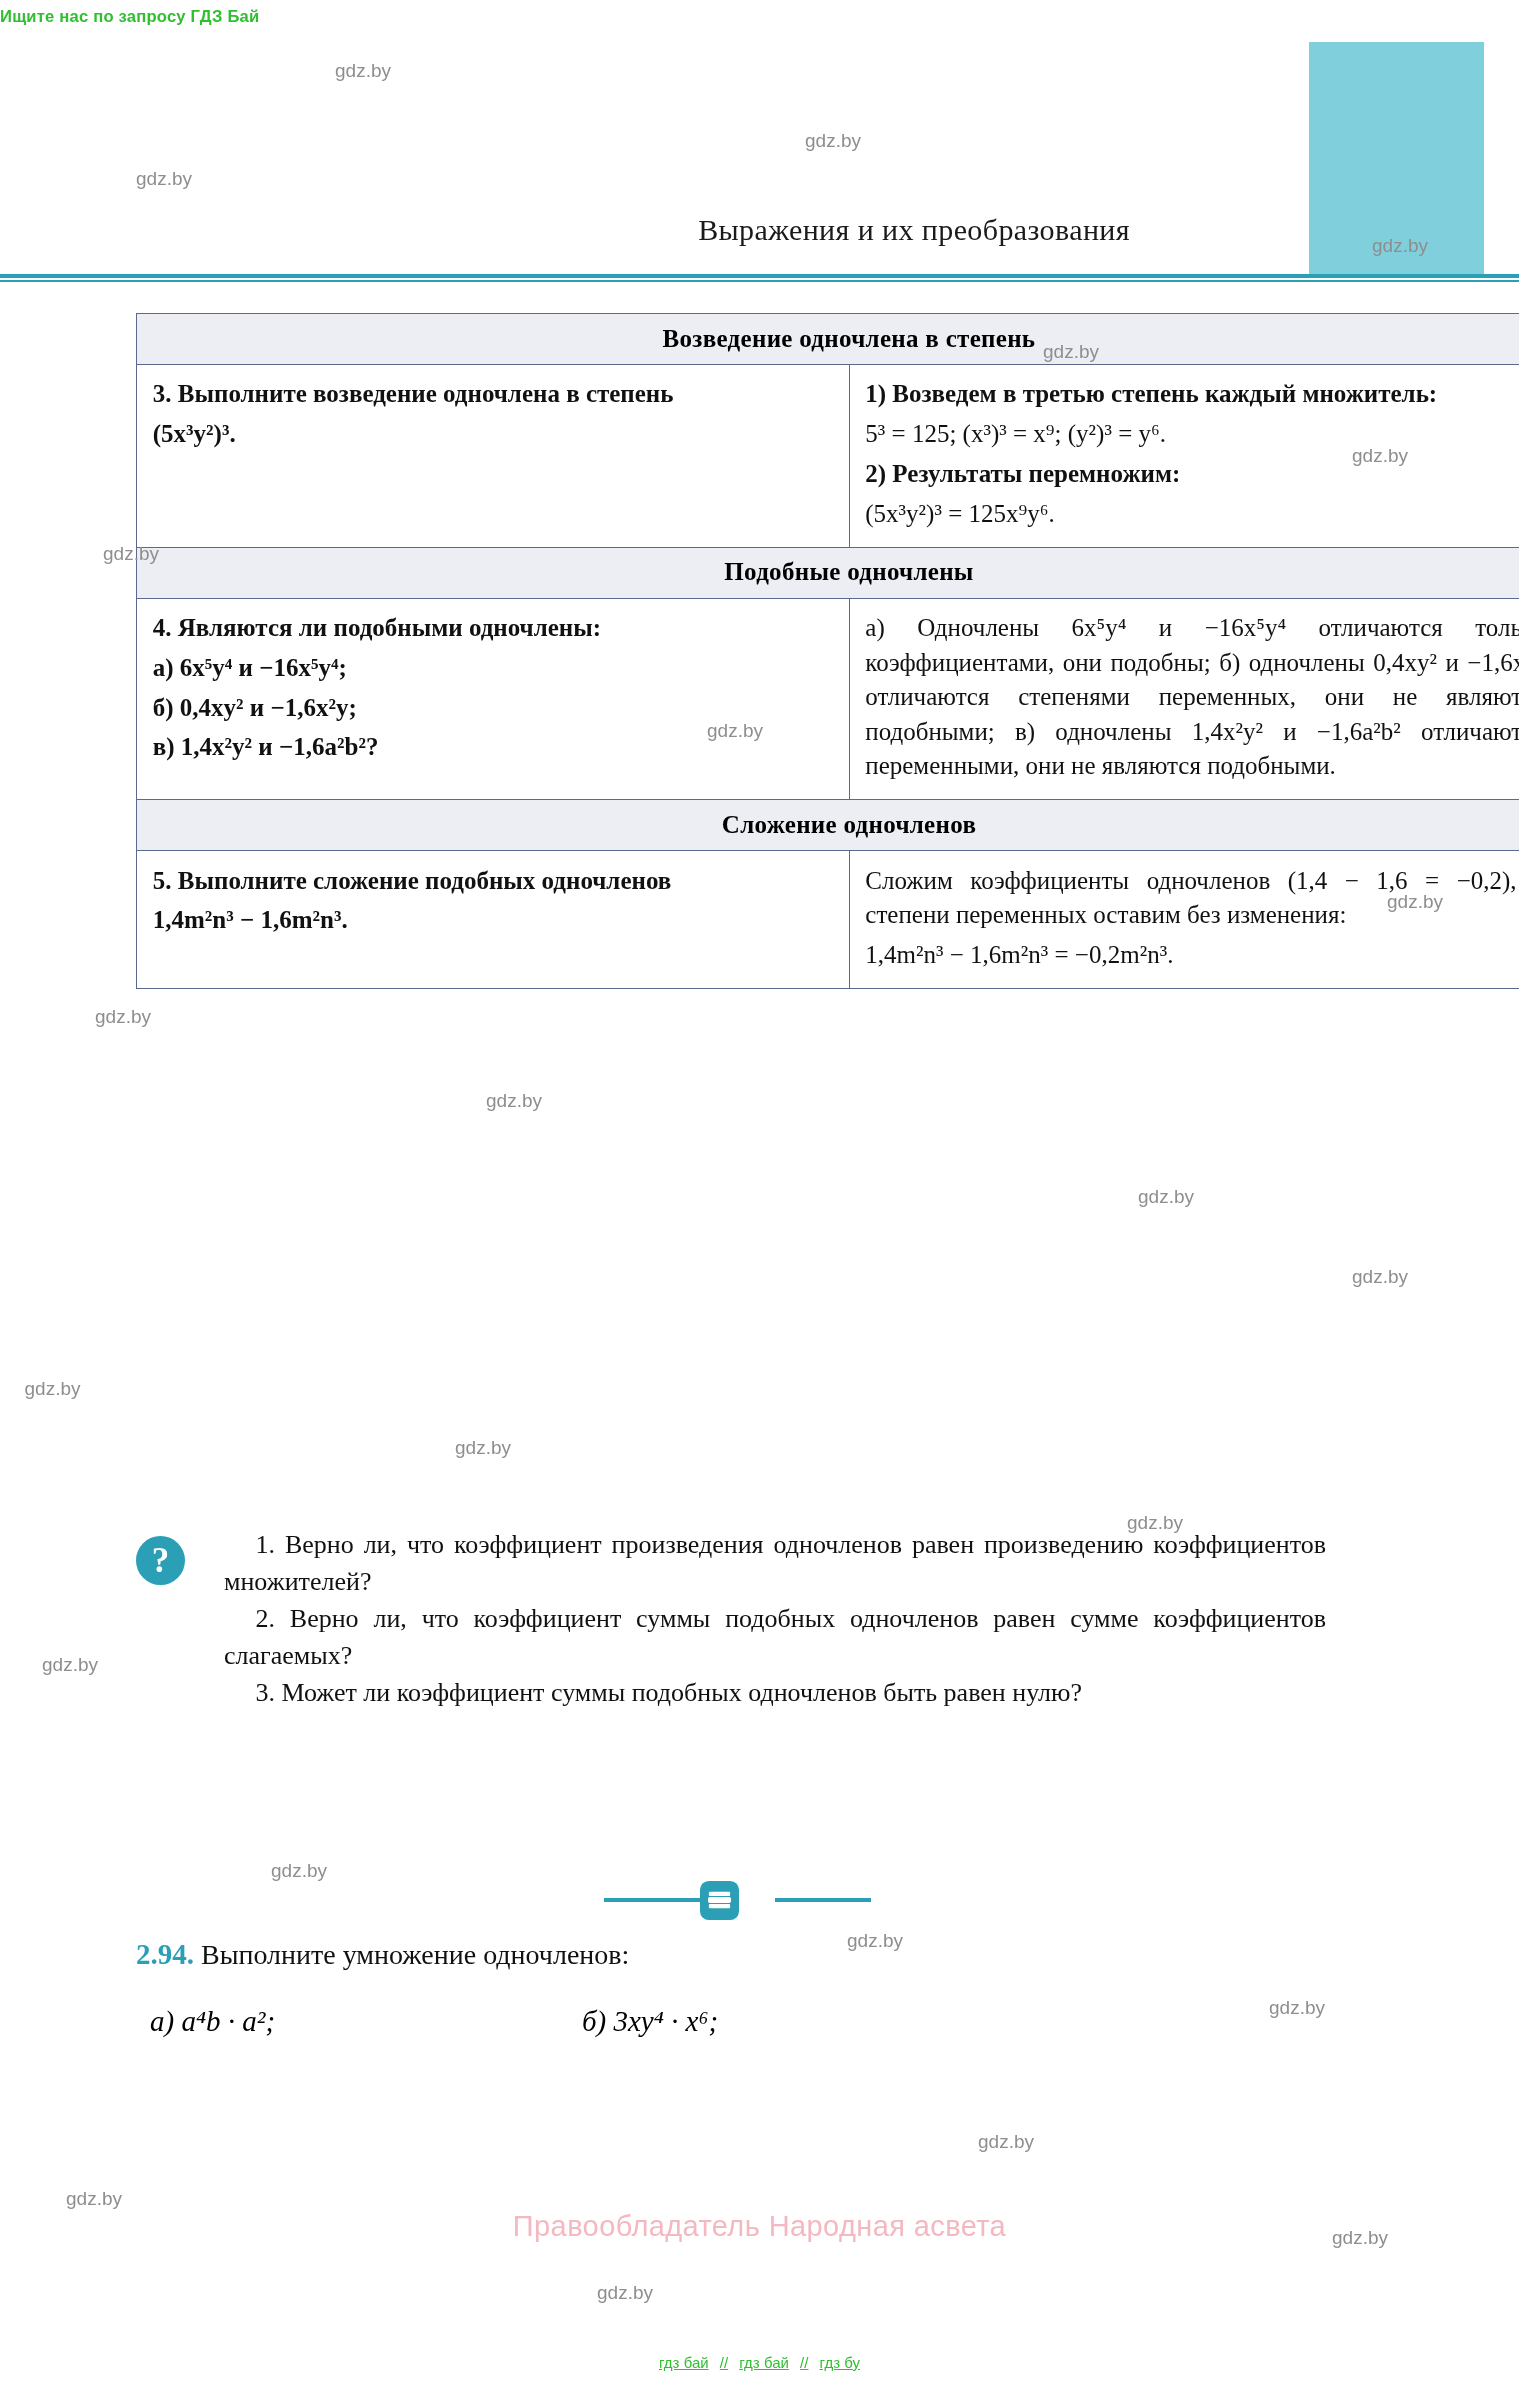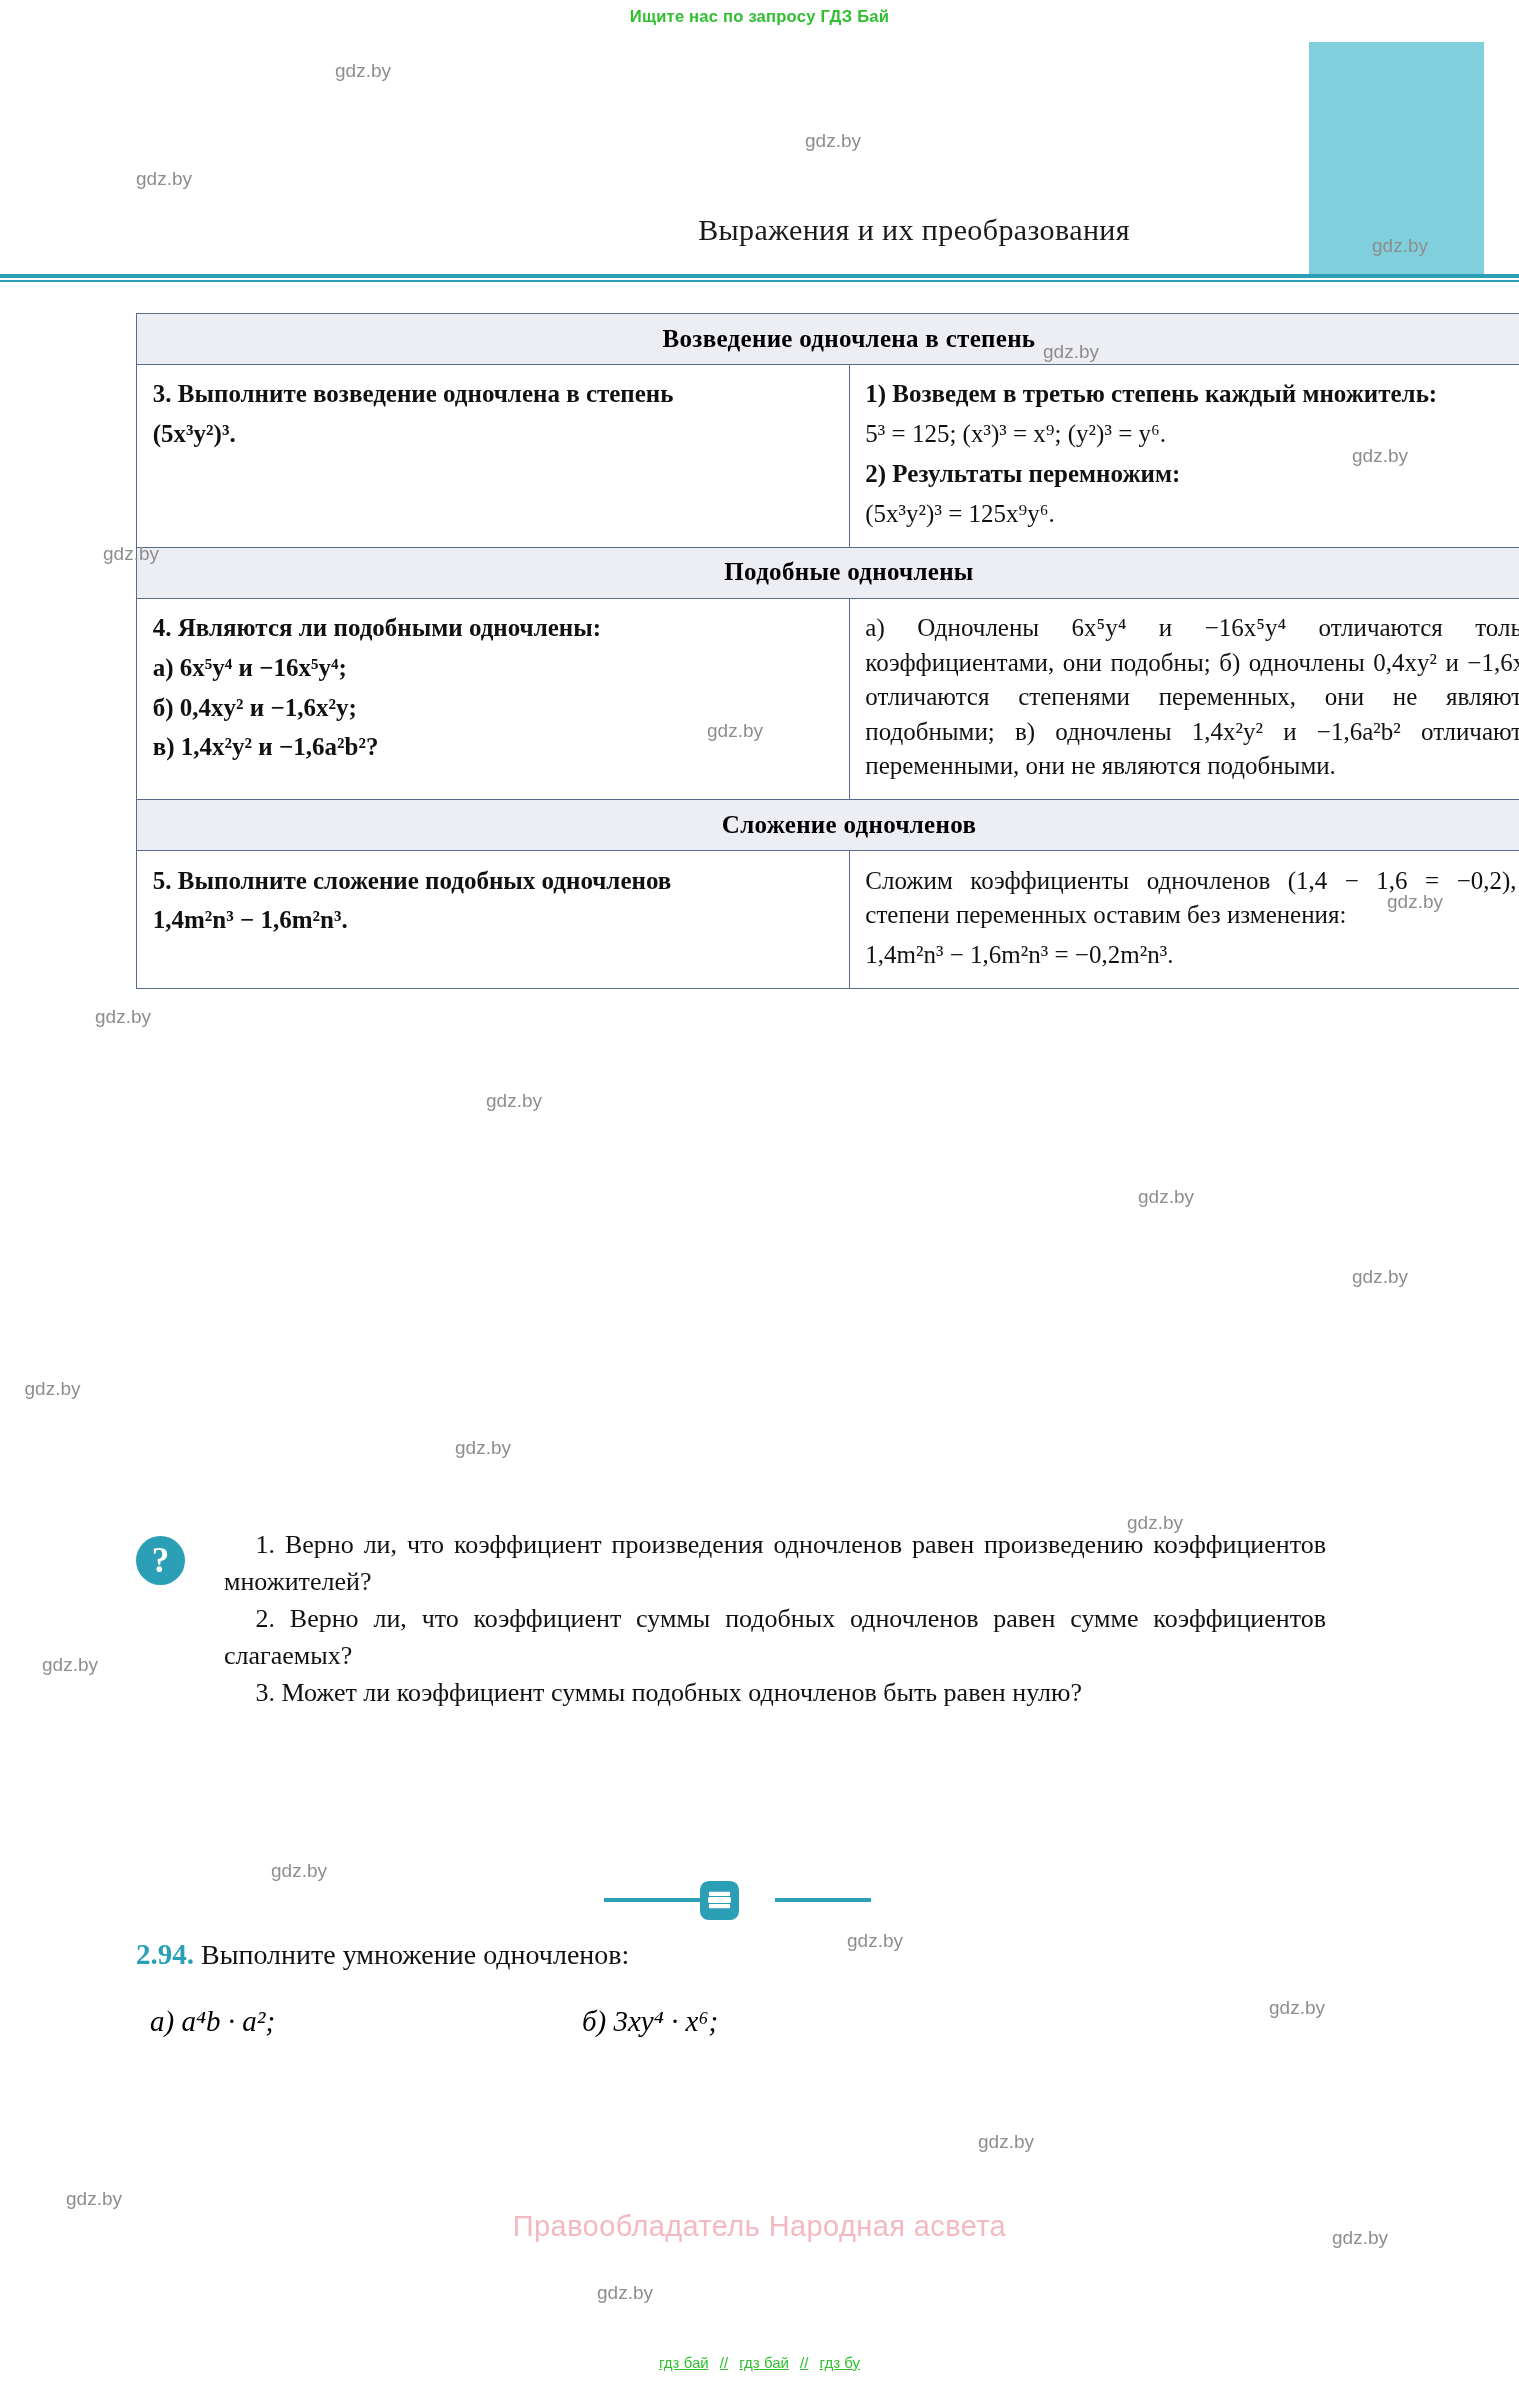--- a/index.html
+++ b/index.html
@@ -14,21 +14,20 @@
     position: relative;
     overflow: hidden;
   }
 
   
   .top-promo {
     position: absolute;
     top: 7px;
     left: 0;
     width: 100%;
-    text-align: center;
     font-family: "Liberation Sans", sans-serif;
     font-size: 16.6px;
     font-weight: bold;
     color: #2fbf2f;
     letter-spacing: 0.2px;
   }
 
   
   .page-header {
     position: absolute;

